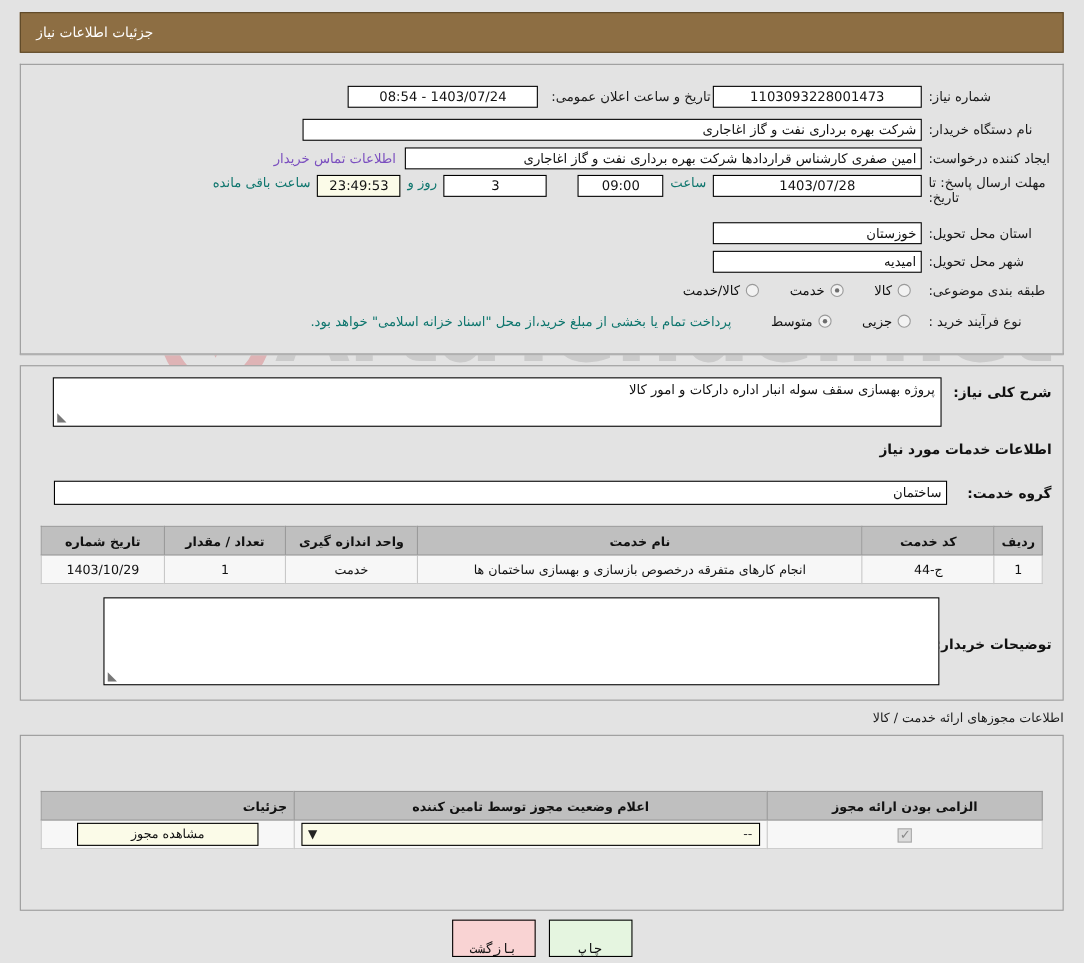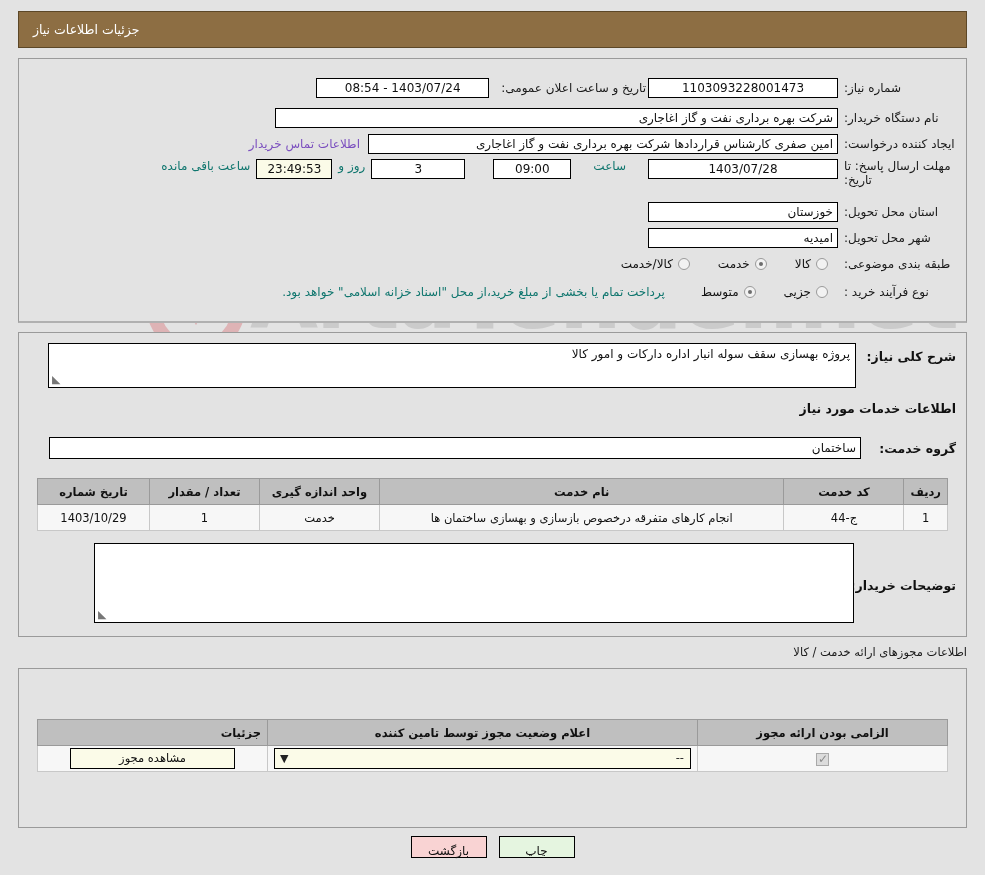--- a/index.html
+++ b/index.html
@@ -253,21 +253,22 @@
     direction: ltr;
   }
   .fbtn {
     border: 1px solid #000;
     height: 22px;
     line-height: 20px;
     min-width: 76px;
     text-align: center;
     font-size: 12px;
     cursor: pointer;
-    padding: 4px 10px;
+    padding: 16px 10px;
+    font-family: Liberation Mono, monospace;
   }
   .fbtn.back  { background: #f9d3d3; }
   .fbtn.print { background: #e5f5e0; }
   .note-line {
     position: absolute;
     font-size: 11.5px;
     color: #1a1a1a;
   }
 </style>
 </head>
@@ -309,21 +310,21 @@
 
     <div class="frow" style="right:8px; top:74px;">
       <span class="lbl lbl-w">ایجاد کننده درخواست:</span>
       <span class="fld rt" style="width:470px;">امین صفری کارشناس قراردادها شرکت بهره برداری نفت و گاز اغاجاری</span>
       <span class="link" style="margin-right:8px;">اطلاعات تماس خریدار</span>
     </div>
 
     <div class="frow" style="right:8px; top:100px; align-items:flex-start;">
       <span class="lbl lbl-w" style="line-height:14px; white-space:normal; height:34px;">مهلت ارسال پاسخ: تا تاریخ:</span>
       <span class="fld" style="width:190px;">1403/07/28</span>
-      <span class="plain" style="margin:0 22px;">ساعت</span>
+      <span class="plain" style="margin:0 6px;">ساعت</span>
       <span class="fld" style="width:78px;">09:00</span>
       <span class="fld" style="width:94px; margin-right:28px;">3</span>
       <span class="plain" style="margin:0 6px;">روز و</span>
       <span class="fld cream" style="width:76px;">23:49:53</span>
       <span class="plain" style="margin-right:6px;">ساعت باقی مانده</span>
     </div>
 
     <div class="frow" style="right:8px; top:142px;">
       <span class="lbl lbl-w">استان محل تحویل:</span>
       <span class="fld rt" style="width:190px;">خوزستان</span>

